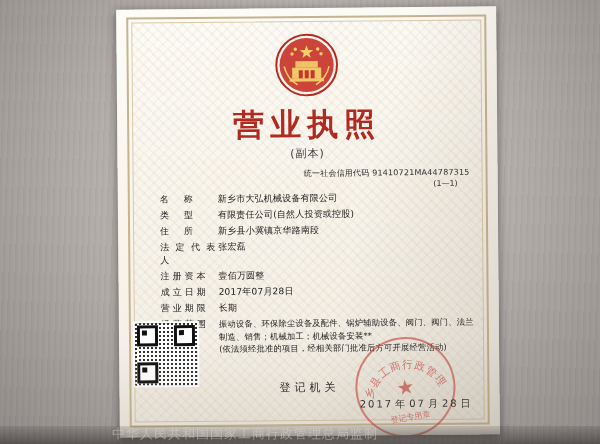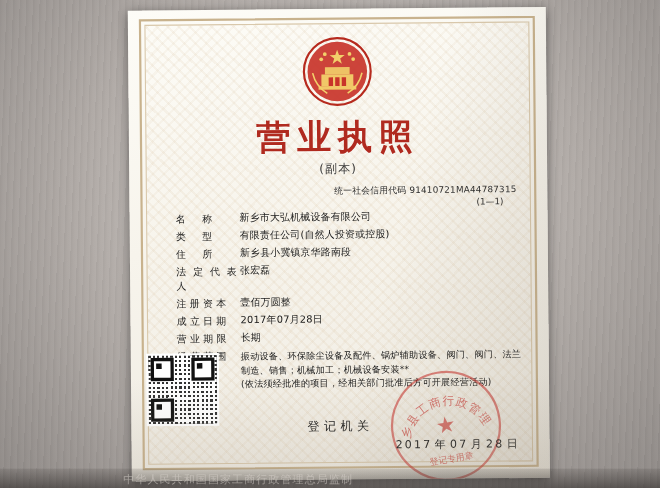--- a/index.html
+++ b/index.html
@@ -162,21 +162,21 @@
   }
   .date-line span{margin:0 1px;}
 
   
   .table-edge{
     position:absolute;left:0;right:0;bottom:0;height:18px;
     background:linear-gradient(180deg, rgba(60,55,52,.15), rgba(40,36,34,.55));
   }
   .edge-text{
     position:absolute;left:112px;bottom:1px;
-    font-size:10px;color:#d8d2cc;opacity:.55;
+    font-size:13px;color:#d8d2cc;opacity:.55;
     font-family:"DejaVu Sans","Liberation Sans",sans-serif;
     letter-spacing:1px;
   }
 </style>
 </head>
 <body>
 
 <div id="root">
 
   <div class="photo-bg"></div>

